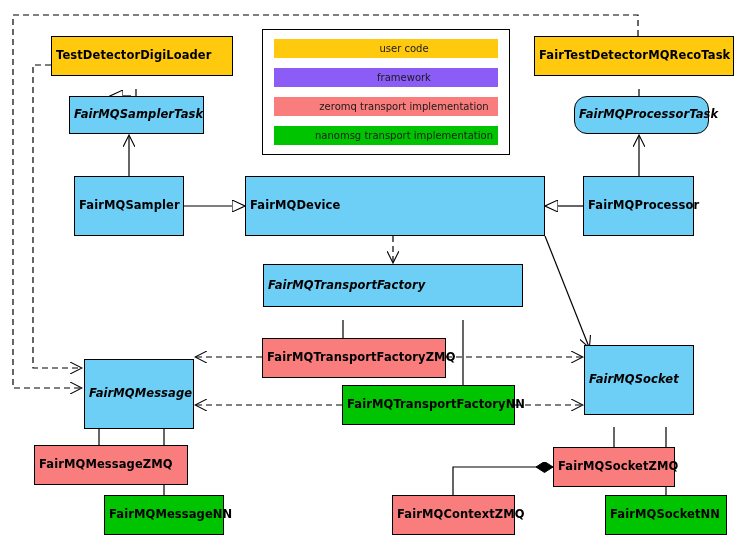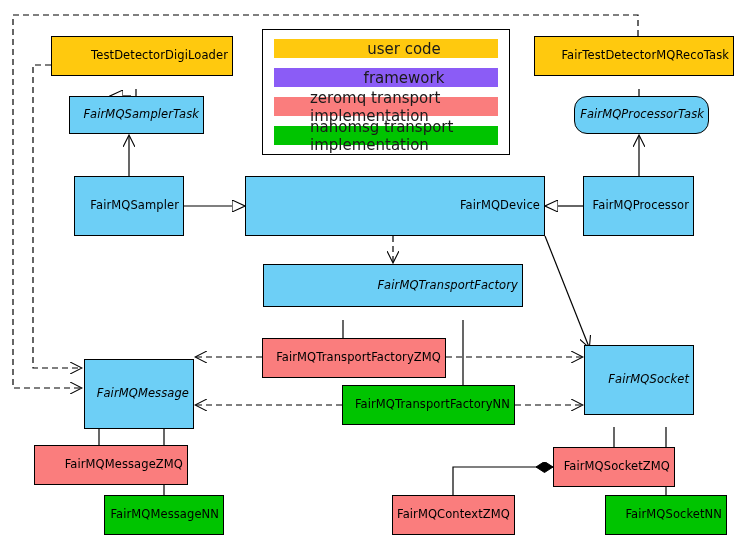--- a/index.html
+++ b/index.html
@@ -24,24 +24,24 @@
     width: 748px;
     height: 549px;
     pointer-events: none;
   }
   .node {
     position: absolute;
     box-sizing: border-box;
     border: 1px solid #000000;
     display: flex;
     align-items: center;
-    justify-content: flex-end;
+    justify-content: flex-start;
     text-align: center;
     font-size: 11.5px;
-    font-weight: normal;
+    font-weight: bold;
     color: #000000;
     line-height: 1.15;
     letter-spacing: 0.1px;
     padding: 2px 4px;
   }
   .node.abstract {
     font-style: italic;
   }
   .c-user      { background: #FFC90E; }
   .c-framework { background: #6DCFF6; }
@@ -61,21 +61,21 @@
     padding: 9px 11px;
     display: flex;
     flex-direction: column;
     justify-content: space-between;
   }
   .legend-row {
     height: 19px;
     display: flex;
     align-items: center;
     justify-content: center;
-    font-size: 15px;
+    font-size: 10px;
     font-weight: normal;
     color: #1a1a1a;
     padding-left: 36px;
   }
 </style>
 </head>
 <body>
 
 <div id="diagram-root">
 

